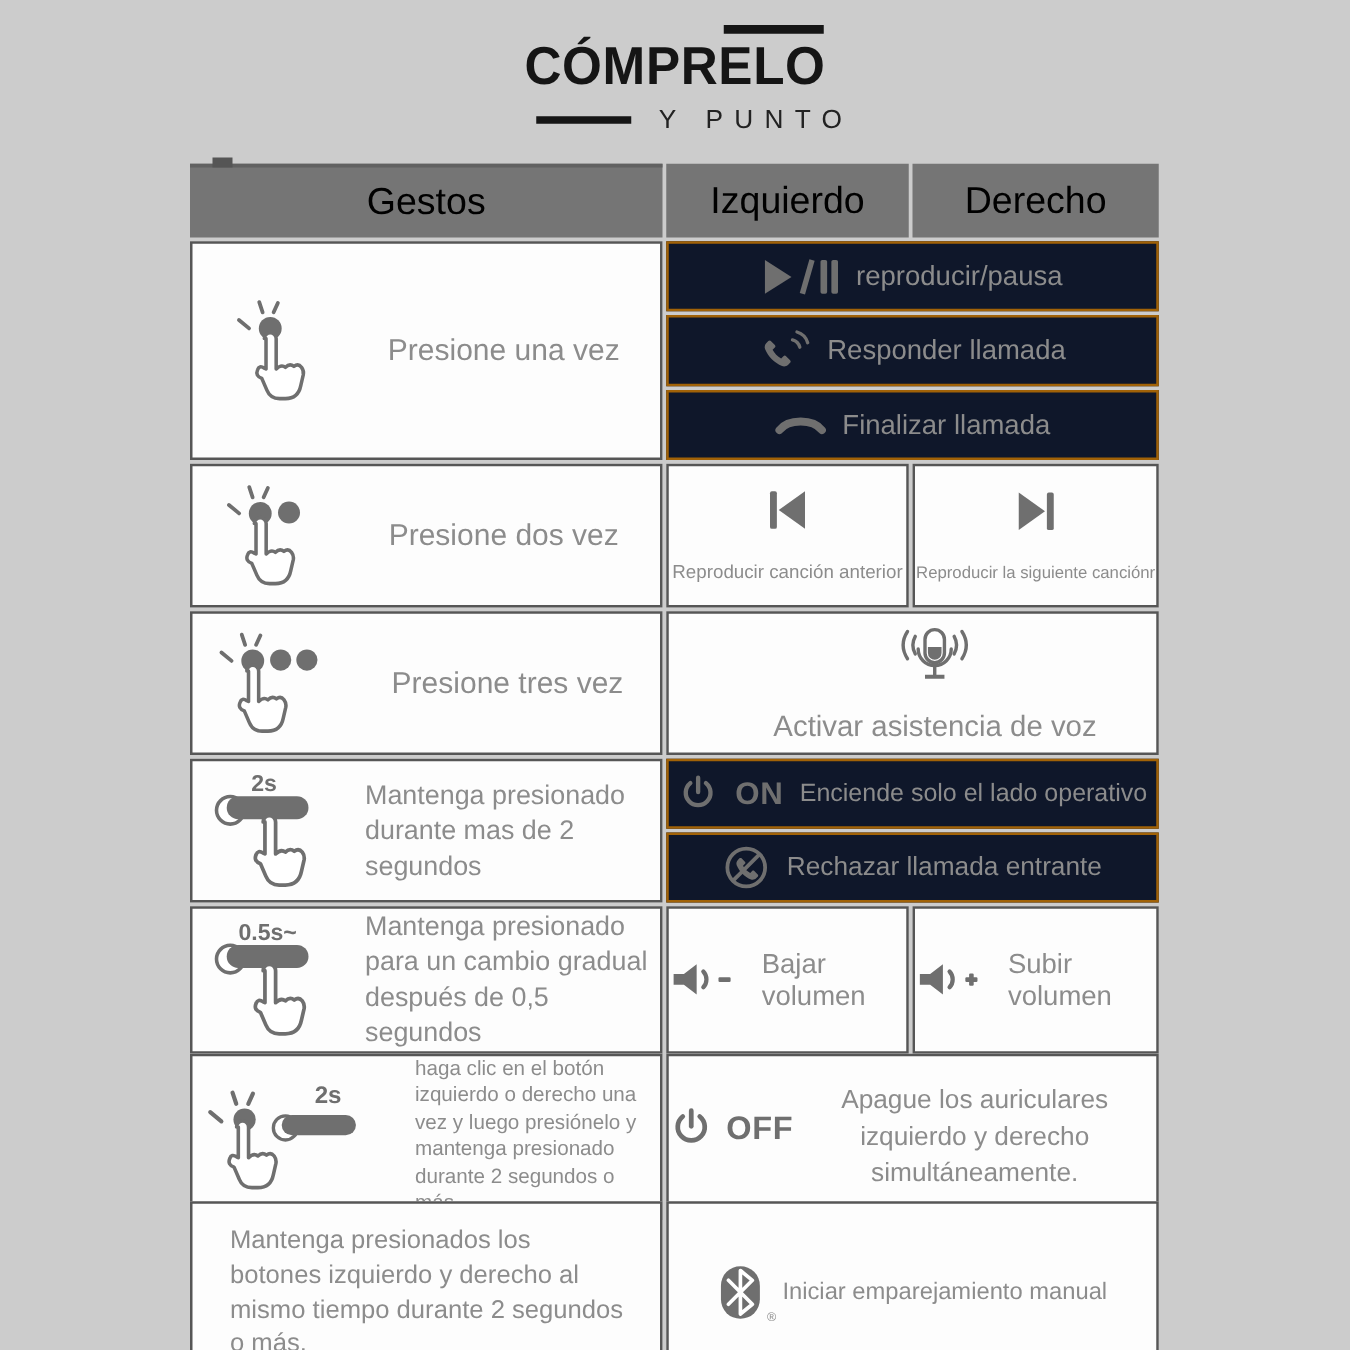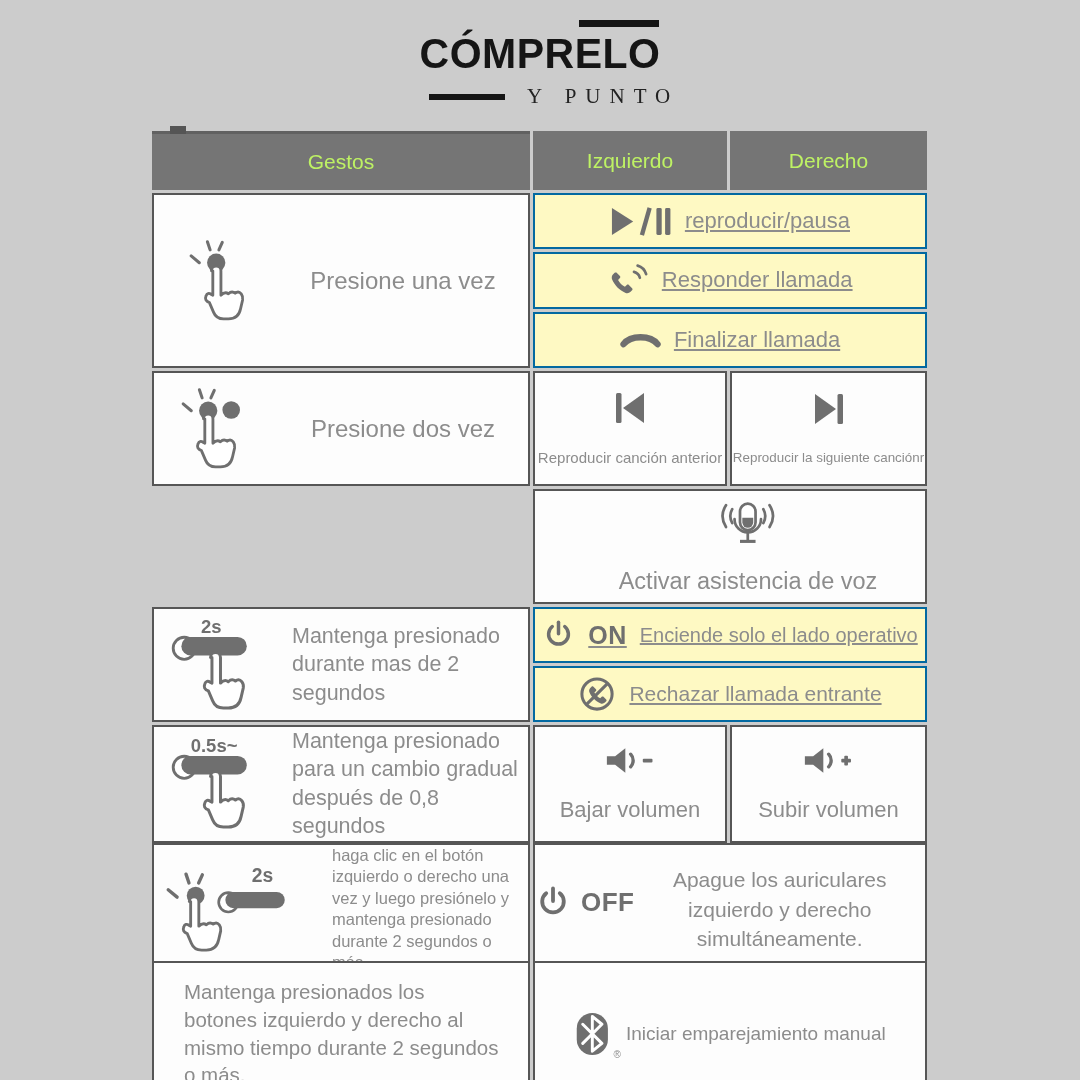--- a/index.html
+++ b/index.html
@@ -11,56 +11,56 @@
   }
   
   .logo{position:absolute;top:16px;left:50%;transform:translateX(-50%);width:250px;}
   .logo-bar{position:absolute;top:4px;right:6px;width:80px;height:7px;background:#151515;}
   .logo-title{
     margin-top:14px;font-size:41px;font-weight:800;letter-spacing:.5px;
     color:#151515;text-align:center;white-space:nowrap;transform:scaleY(1.04);
   }
   .logo-sub{display:flex;align-items:center;margin-top:7px;margin-left:14px;}
   .logo-line{width:76px;height:6px;background:#151515;margin-right:22px;flex:none;}
-  .logo-sub-text{font-size:21px;letter-spacing:9px;color:#222;font-weight:500;white-space:nowrap;font-family:Liberation Serif, serif;}
+  .logo-sub-text{font-size:21px;letter-spacing:9px;color:#222;font-weight:500;white-space:nowrap;}
 
   
   .sheet{position:absolute;left:152px;top:131px;width:775px;display:flex;flex-direction:column;gap:3px;}
   .trow{display:grid;grid-template-columns:378px 194px 197px;column-gap:3px;}
   .h-head{height:59px}.h1{height:175px}.h{height:115px}.h7{height:145px}
   .cell{
     background:#fdfdfd;border:2px solid #565656;box-sizing:border-box;
     display:flex;align-items:center;justify-content:center;color:#8c8c8c;
   }
-  .th{background:#757575;border:none;color:#bef264;font-size:21px;position:relative;}
+  .th{background:#757575;border:none;color:#000000;font-size:30px;position:relative;}
   .th-gestos{border-top:3px solid #616161;}
   .th-gestos::before{content:"";position:absolute;left:18px;top:-8px;width:16px;height:8px;background:#555;}
   .span2{grid-column:2/4;}
   .subcol{grid-column:2/4;display:flex;flex-direction:column;gap:3px;background:none;}
-  .subcell{flex:1;background:#fef9c3;border:2px solid #0369a1;box-sizing:border-box;
-    display:flex;align-items:center;justify-content:center;color:#8c8c8c;text-decoration:underline;}
+  .subcell{flex:1;background:#0f172a;border:2px solid #a16207;box-sizing:border-box;
+    display:flex;align-items:center;justify-content:center;color:#8c8c8c;}
 
   
   .gcell{justify-content:flex-start;}
   .icon-box{display:flex;justify-content:center;align-items:center;flex:none;}
   .ib-sm{width:132px;} .ib-md{width:138px;} .ib-lg{width:178px;}
   .glabel{flex:1;text-align:center;font-size:24px;padding-right:8px;}
   .glabel-left{flex:1;text-align:left;font-size:21.5px;line-height:1.32;padding-right:4px;}
   .glabel-tiny{flex:1;text-align:left;font-size:16.5px;line-height:1.3;padding-right:4px;}
   .glabel-r7{padding:0 26px 0 30px;font-size:20.5px;line-height:1.35;text-align:left;}
 
   
   .arow{flex-direction:row;gap:13px;font-size:22px;}
   .stack{flex-direction:column;gap:24px;font-size:15px;}
   .cap-small{font-size:13.4px;white-space:nowrap;}
   .mic-stack{flex-direction:column;gap:13px;font-size:23.5px;padding-left:36px;}
   .bold-state{font-weight:700;color:#6f6f6f;font-size:25px;letter-spacing:.5px;text-align:right;}
   .on-text{font-size:20px;}
   .rej-text{font-size:21px;}
-  .vol-stack{flex-direction:column;gap:20px;font-size:22px;}
+  .vol-stack{flex-direction:row;gap:20px;font-size:22px;}
   .off-cell{flex-direction:row;}
   .off-row{display:flex;align-items:center;gap:10px;margin-bottom:13px;}
   .off-text{font-size:21px;line-height:1.4;text-align:center;max-width:350px;}
   .bt-row{flex-direction:row;gap:15px;font-size:19px;}
   .bt-wrap{position:relative;display:flex;}
   .bt-reg{position:absolute;right:-10px;bottom:-4px;font-size:10px;color:#8c8c8c;}
 
   svg{display:block;color:#6f6f6f;}
   svg text{font-family:"Liberation Sans", sans-serif;}
   .badge{font-size:26px;font-weight:700;fill:#6f6f6f;}
@@ -177,20 +177,32 @@
         <svg viewBox="0 0 38 34" style="height:34px" fill="currentColor">
           <path d="M5 2 L5 32 L26 17 z"></path>
           <rect x="27.5" y="2" width="5.5" height="30" rx="1.5"></rect>
         </svg>
       </span>
       <span class="cap-small">Reproducir la siguiente canciónr</span>
     </div>
   </div>
 
   <div class="trow h">
+    <div class="cell gcell">
+      <div class="icon-box ib-md">
+        <svg viewBox="0 0 165 130" style="height:88px">
+          <use href="#sparks"></use>
+          <circle cx="52" cy="38" r="13.5" fill="currentColor"></circle>
+          <circle cx="85" cy="37" r="12.5" fill="currentColor"></circle>
+          <circle cx="116" cy="37" r="12.5" fill="currentColor"></circle>
+          <use href="#hand"></use>
+        </svg>
+      </div>
+      <div class="glabel">Presione tres vez</div>
+    </div>
     <div class="cell span2 mic-stack">
       <span>
         <svg viewBox="0 0 92 72" style="height:56px">
           <g fill="none" stroke="currentColor" stroke-width="3.5" stroke-linecap="round">
             <path d="M18 8 q-9 14 0 28"></path>
             <path d="M26 13 q-5 9 0 18"></path>
             <path d="M74 8 q9 14 0 28"></path>
             <path d="M66 13 q5 9 0 18"></path>
           </g>
           <rect x="36" y="6" width="20" height="34" rx="10" fill="#fff" stroke="currentColor" stroke-width="3.5"></rect>
@@ -250,21 +262,21 @@
         <svg viewBox="0 0 150 135" style="height:96px">
           <text x="62" y="22" text-anchor="middle" class="badge">0.5s~</text>
           <circle cx="20" cy="44" r="15.5" fill="#fff" stroke="currentColor" stroke-width="4"></circle>
           <path d="M20 44 v-8 M20 44 l6 3" fill="none" stroke="currentColor" stroke-width="3" stroke-linecap="round"></path>
           <rect x="16" y="28" width="92" height="26" rx="13" fill="currentColor"></rect>
           <g transform="translate(12,7)">
               <use href="#hand"></use>
             </g>
         </svg>
       </div>
-      <div class="glabel-left">Mantenga presionado para un cambio gradual después de 0,8 segundos</div>
+      <div class="glabel-left">Mantenga presionado para un cambio gradual después de 0,5 segundos</div>
     </div>
     <div class="cell vol-stack">
       <span>
         <svg viewBox="0 0 56 34" style="height:33px">
           <path d="M4 12.5 h8.5 L23 4.5 v25 L12.5 21.5 H4 z" fill="currentColor"></path>
           <path d="M28.5 10.5 a9.5 9.5 0 0 1 0 13" fill="none" stroke="currentColor" stroke-width="3.5" stroke-linecap="round"></path>
           <rect x="41" y="15.3" width="10" height="3.8" rx="1" fill="currentColor"></rect>
         </svg>
       </span>
       <span>Bajar volumen</span>

